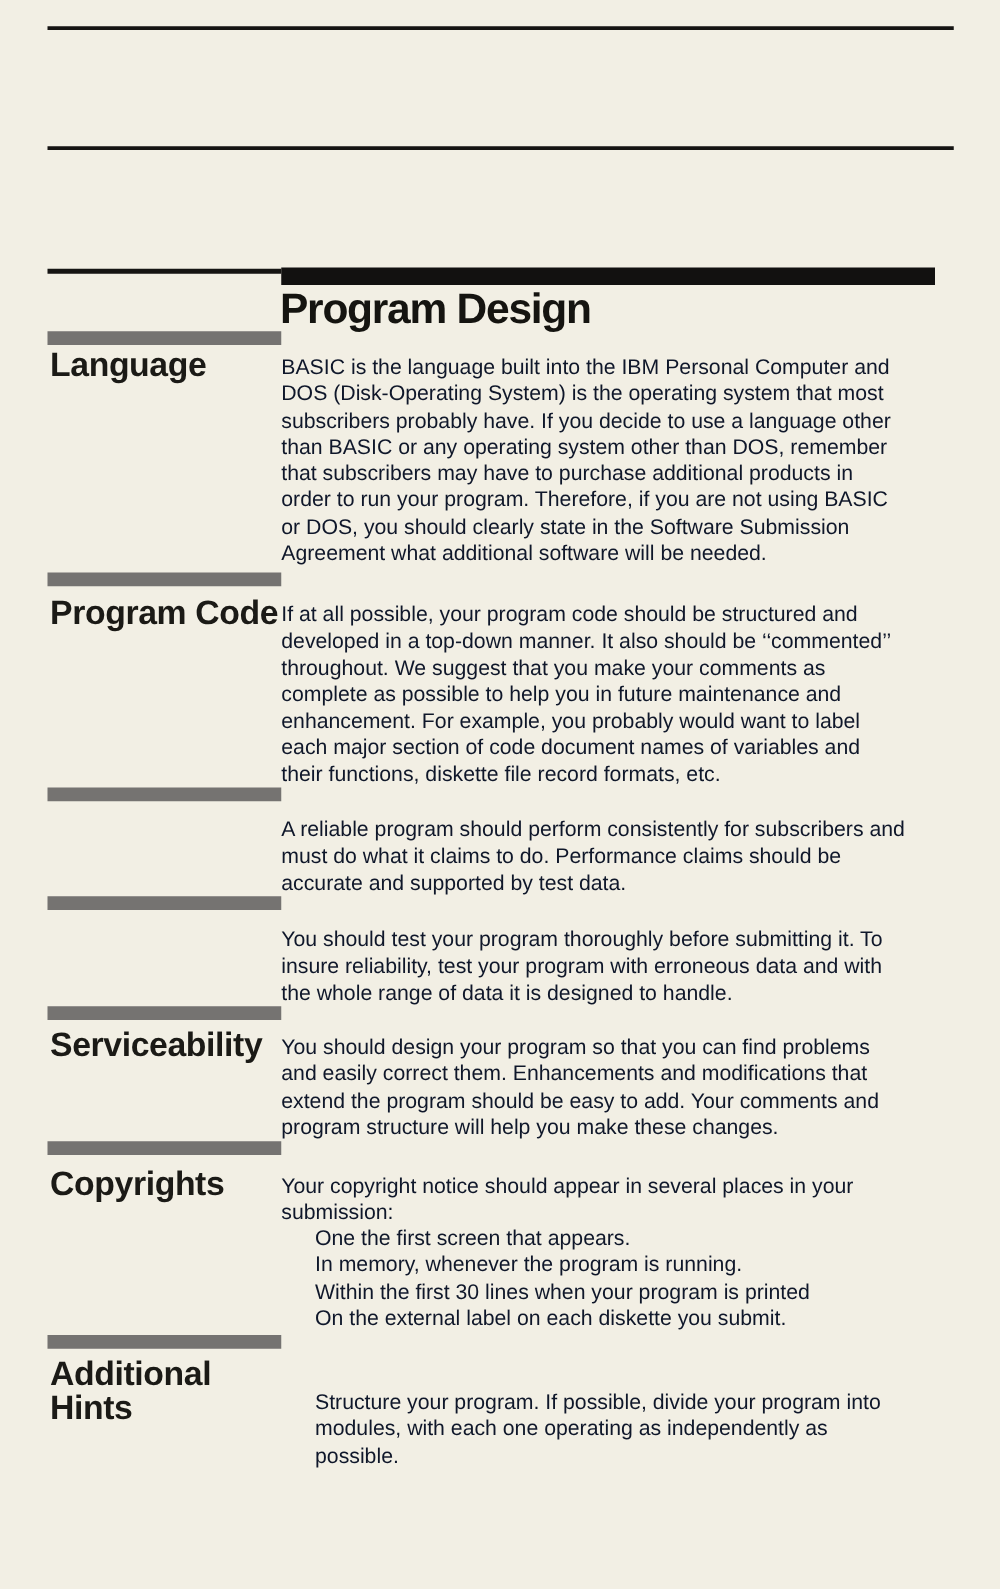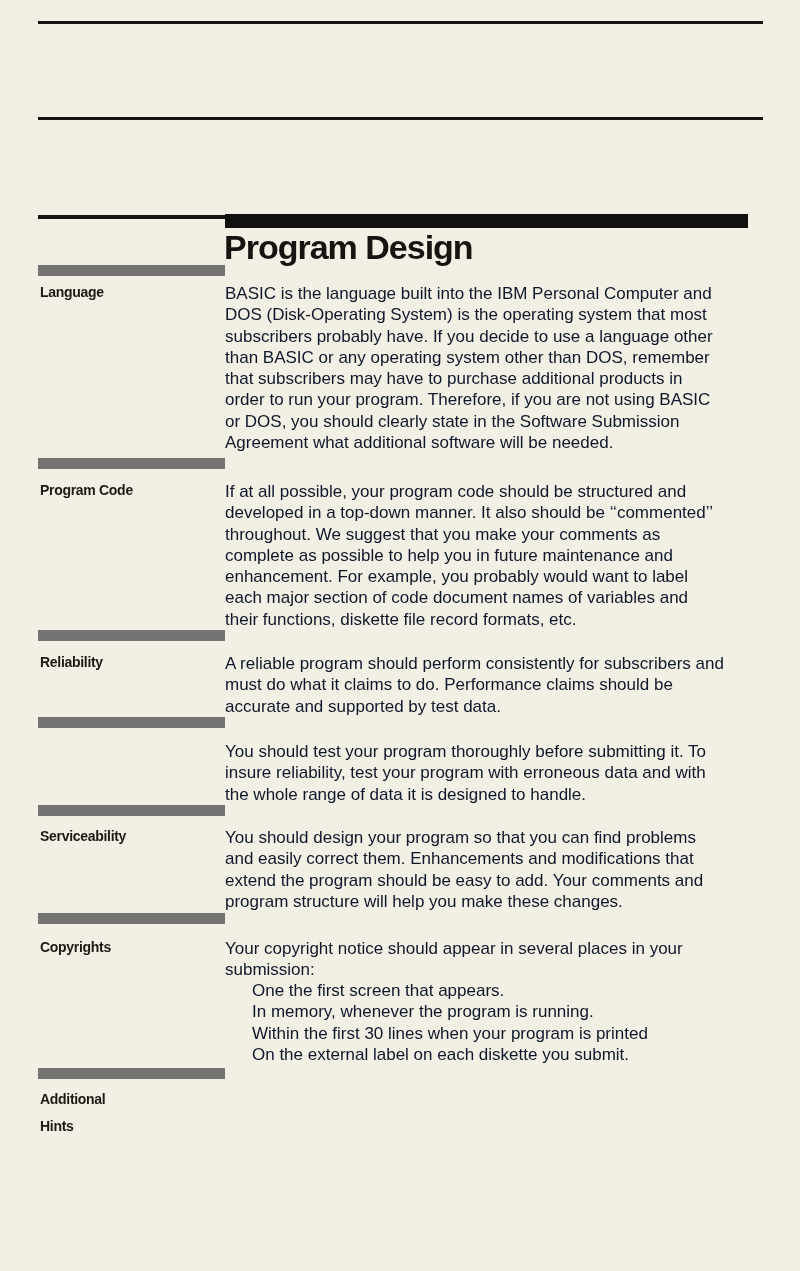--- a/index.html
+++ b/index.html
@@ -52,21 +52,21 @@
     left: 38px;
     width: 187px;
     height: 11px;
     background: #757371;
   }
   .heading {
     position: absolute;
     left: 40px;
     width: 185px;
     margin: 0;
-    font-size: 14px;
+    font-size: 27px;
     line-height: 27px;
     font-weight: bold;
     letter-spacing: -0.3px;
     color: #1b1a16;
     white-space: pre-line;
   }
   .para {
     position: absolute;
     left: 225px;
     width: 575px;
@@ -107,21 +107,20 @@
   <h2 class="heading" style="top:477px">Program Code</h2>
   <div class="para" style="top:481px">If at all possible, your program code should be structured and
 developed in a top-down manner. It also should be ‘‘commented’’
 throughout. We suggest that you make your comments as
 complete as possible to help you in future maintenance and
 enhancement. For example, you probably would want to label
 each major section of code document names of variables and
 their functions, diskette file record formats, etc.</div>
 
   <div class="bar" style="top:630px"></div>
-  <h2 class="heading" style="top:649px">Reliability</h2>
   <div class="para" style="top:653px">A reliable program should perform consistently for subscribers and
 must do what it claims to do. Performance claims should be
 accurate and supported by test data.</div>
 
   <div class="bar" style="top:717px"></div>
   <div class="para" style="top:741px">You should test your program thoroughly before submitting it. To
 insure reliability, test your program with erroneous data and with
 the whole range of data it is designed to handle.</div>
 
   <div class="bar" style="top:805px"></div>
@@ -136,14 +135,17 @@
   <div class="para" style="top:938px">Your copyright notice should appear in several places in your
 submission:</div>
   <div class="para indent" style="top:980px">One the first screen that appears.
 In memory, whenever the program is running.
 Within the first 30 lines when your program is printed
 On the external label on each diskette you submit.</div>
 
   <div class="bar" style="top:1068px"></div>
   <h2 class="heading" style="top:1086px">Additional
 Hints</h2>
+  <div class="para indent" style="top:1111px">Structure your program. If possible, divide your program into
+modules, with each one operating as independently as
+possible.</div>
 
 </div>
 
 </body></html>

